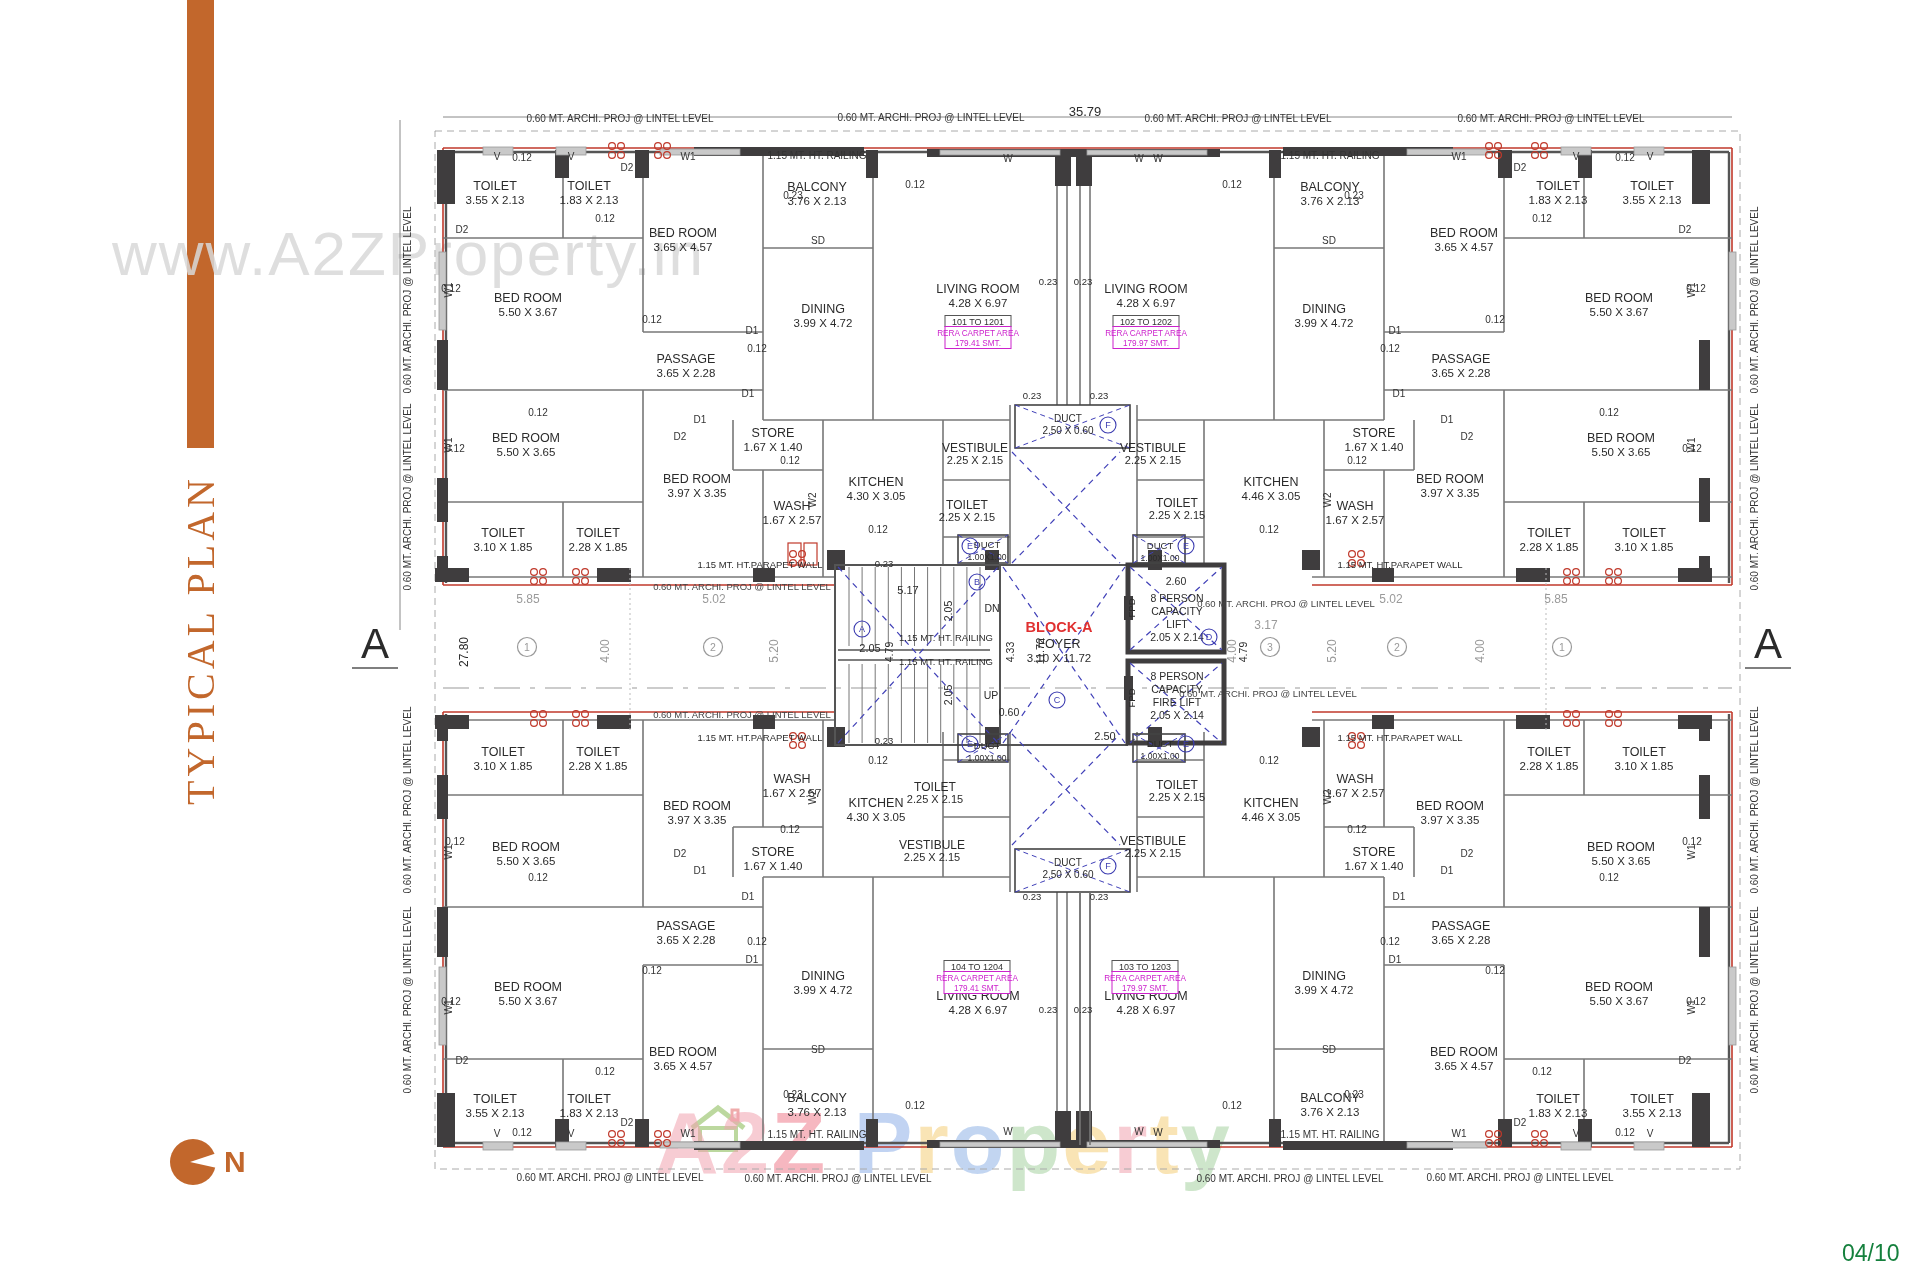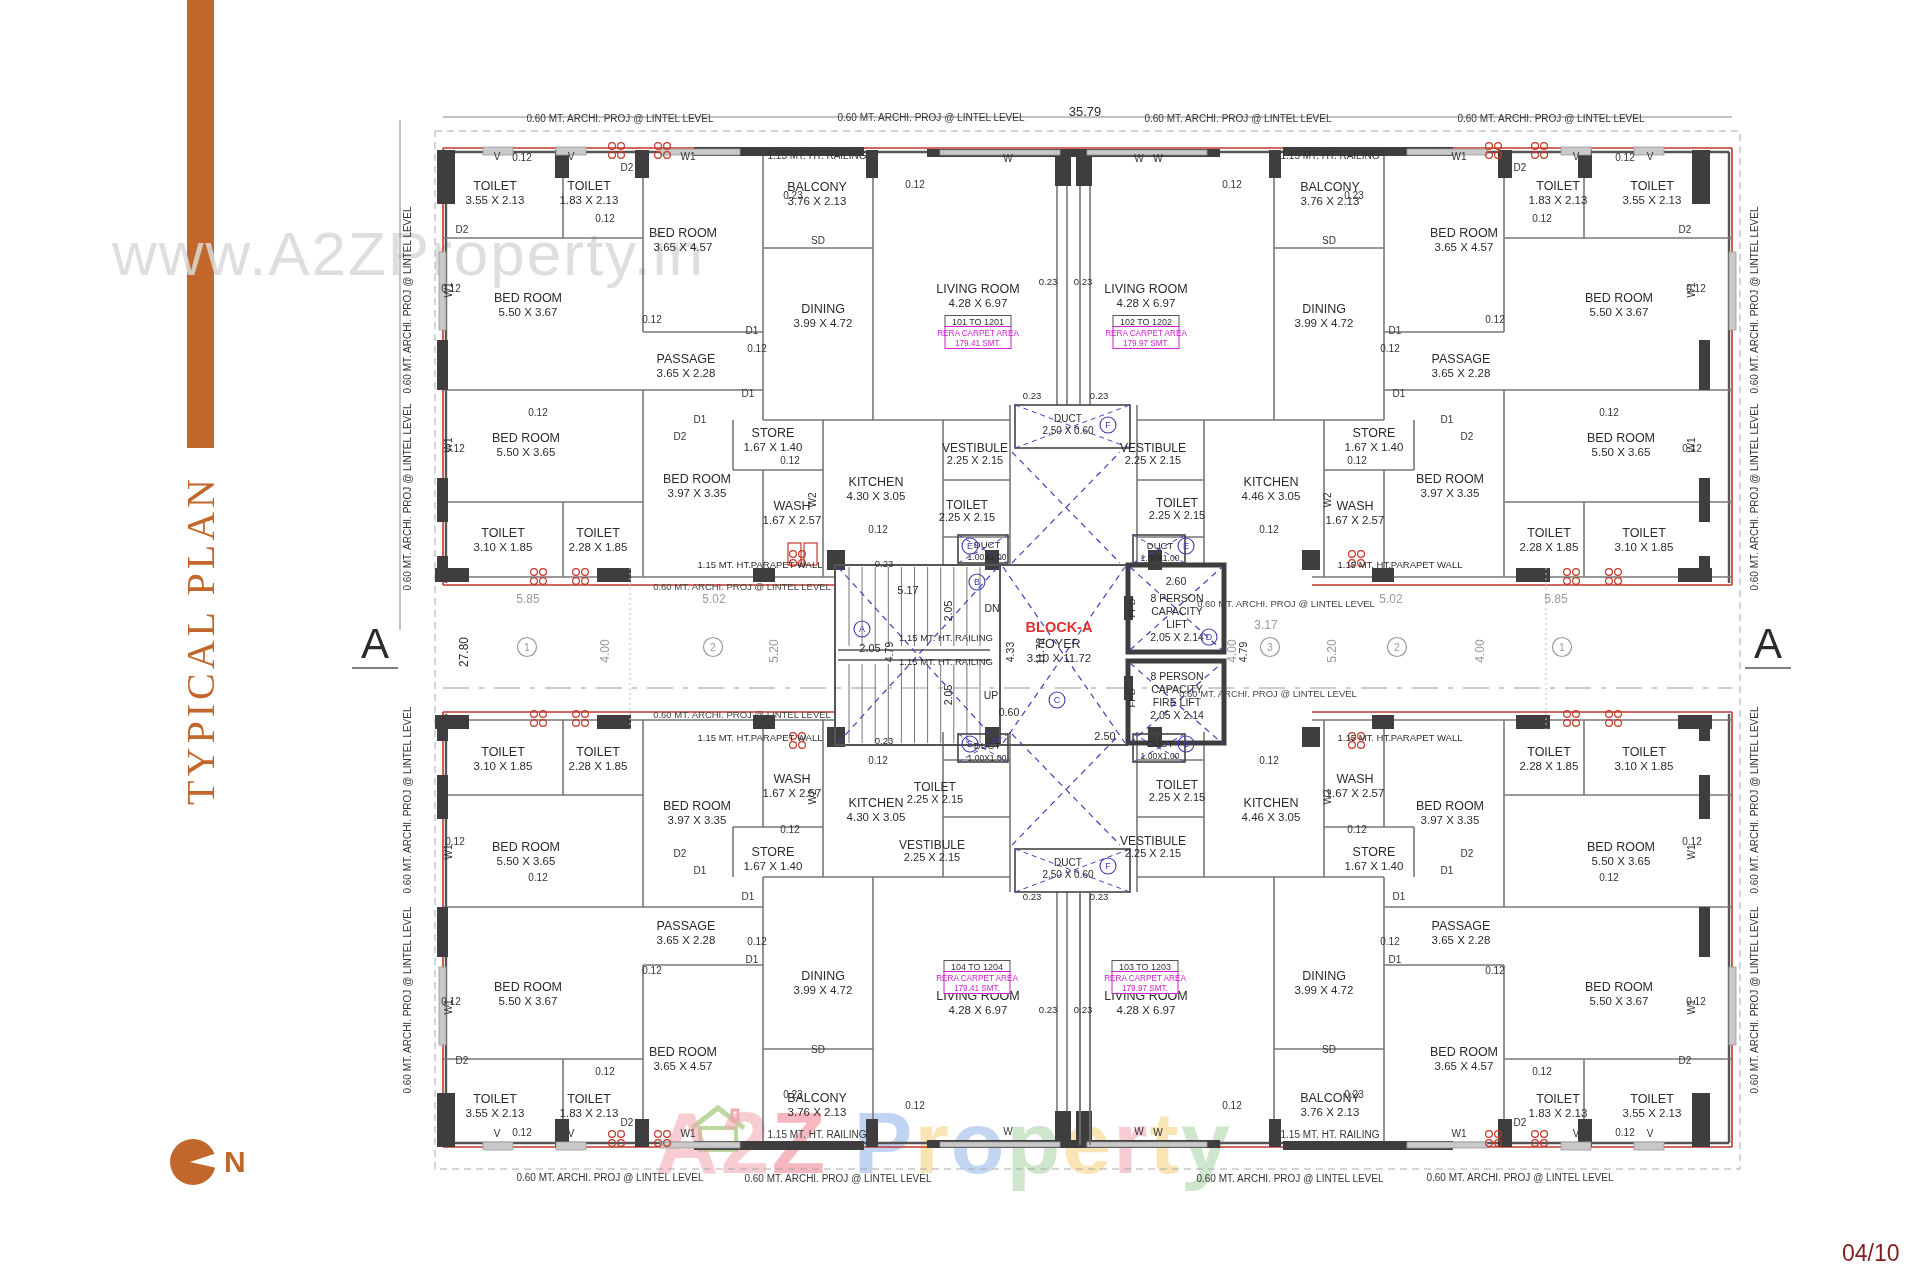--- a/index.html
+++ b/index.html
@@ -7,21 +7,21 @@
          font-family:"Liberation Sans",sans-serif;}
   #brandbar{position:absolute;left:187px;top:0;width:27px;height:448px;background:#c2672c;}
   #vtitle{position:absolute;left:200px;top:640px;transform:translate(-50%,-50%) rotate(-90deg);
           transform-origin:center;white-space:nowrap;color:#c2672c;
           font-family:"Liberation Serif",serif;font-size:40px;letter-spacing:4px;}
   #wm-top{position:absolute;left:112px;top:218px;font-size:62px;color:#d9d9d9;opacity:.85;
           letter-spacing:2px;white-space:nowrap;}
   #wm-bottom{position:absolute;left:655px;top:1092px;font-size:88px;font-weight:bold;
           letter-spacing:2px;opacity:.55;white-space:nowrap;}
   #wm-house{position:absolute;left:688px;top:1102px;opacity:.5;}
-  #pagenum{position:absolute;left:1842px;top:1240px;font-size:23px;color:#7f1d1d;}
+  #pagenum{position:absolute;left:1842px;top:1240px;font-size:23px;color:#15803d;}
   #compass{position:absolute;left:168px;top:1137px;width:120px;height:52px;}
   #compass .n{position:absolute;left:56px;top:8px;color:#c2672c;font-weight:bold;font-size:30px;}
   svg text{font-family:"Liberation Sans",sans-serif;}
 </style>
 </head>
 <body>
 <div id="stage">
 
 <div id="brandbar"></div>
 <div id="vtitle">TYPICAL PLAN</div>

